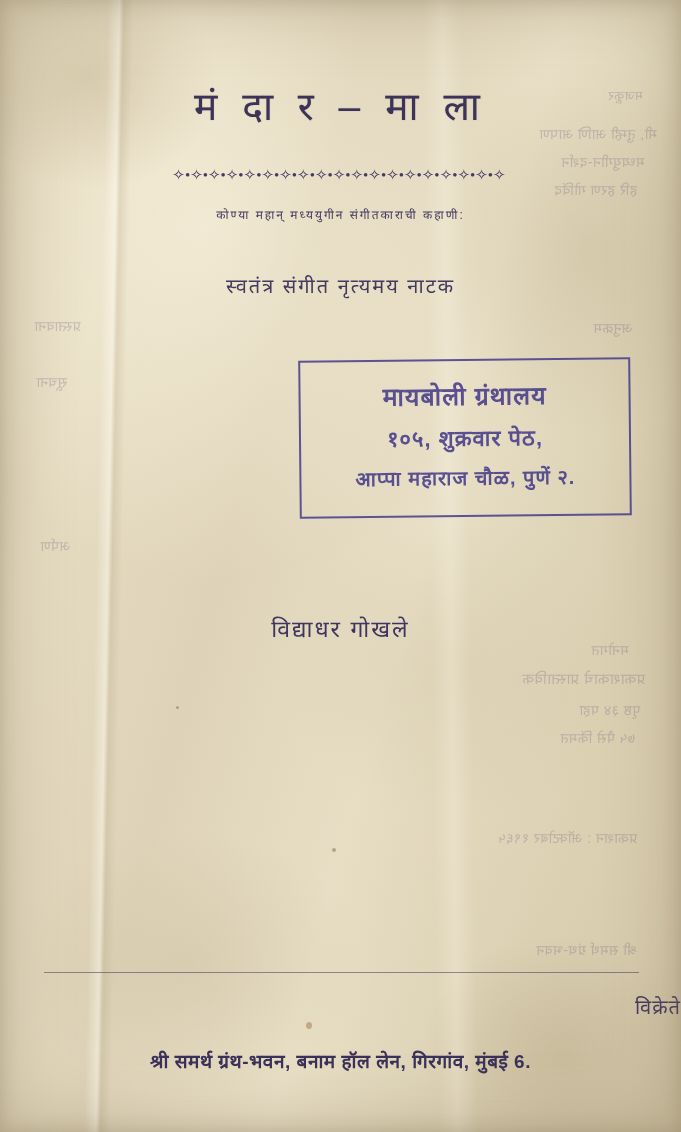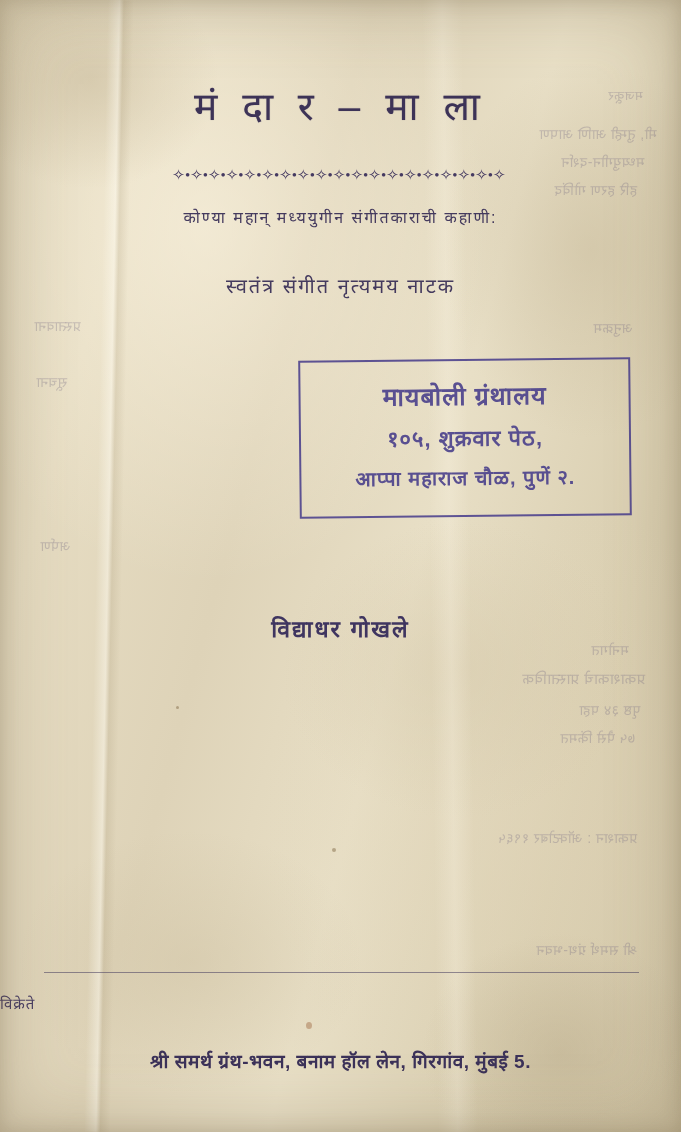--- a/index.html
+++ b/index.html
@@ -97,21 +97,21 @@
     overflow: hidden;
     text-align: center;
     white-space: nowrap;
   }
   .subtitle1 {
     position: absolute;
     top: 206px;
     left: 0; right: 0;
     text-align: center;
     font-family: "Liberation Sans", sans-serif;
-    font-size: 16px;
+    font-size: 12px;
     letter-spacing: 2px;
     color: #443a5e;
   }
   .subtitle2 {
     position: absolute;
     top: 264px;
     left: 0; right: 0;
     text-align: center;
     font-family: "Liberation Sans", sans-serif;
     font-size: 20px;
@@ -142,39 +142,39 @@
   .stamp .l2 { font-size: 22px; margin-top: 10px; }
   .stamp .l3 { font-size: 20px; margin-top: 12px; }
 
   .author {
     position: absolute;
     top: 612px;
     left: 0; right: 0;
     text-align: center;
     font-family: "Liberation Sans", sans-serif;
     font-size: 23px;
-    font-weight: 700;
+    font-weight: 400;
     letter-spacing: 2px;
     color: #3f3560;
   }
 
   .footer-rule {
     position: absolute;
     left: 44px;
     right: 42px;
     top: 972px;
     border-top: 1px solid rgba(70,60,95,0.55);
   }
   .seller-label {
     position: absolute;
     top: 993px;
     left: 0; right: 0;
-    text-align: left;
-    font-family: "Liberation Sans", sans-serif;
-    font-size: 15px;
+    text-align: right;
+    font-family: "Liberation Sans", sans-serif;
+    font-size: 20px;
     letter-spacing: 1px;
     color: #453b63;
   }
   .seller {
     position: absolute;
     top: 1048px;
     left: 0; right: 0;
     text-align: center;
     font-family: "Liberation Sans", sans-serif;
     font-size: 19px;
@@ -226,21 +226,21 @@
     <div class="stamp">
       <div class="line l1">मायबोली ग्रंथालय</div>
       <div class="line l2">१०५, शुक्रवार पेठ,</div>
       <div class="line l3">आप्पा महाराज चौळ, पुणें २.</div>
     </div>
 
     <div class="author">विद्याधर गोखले</div>
 
     <div class="footer-rule"></div>
     <div class="seller-label">विक्रेते</div>
-    <div class="seller">श्री समर्थ ग्रंथ-भवन, बनाम हॉल लेन, गिरगांव, मुंबई 5.</div>
+    <div class="seller">श्री समर्थ ग्रंथ-भवन, बनाम हॉल लेन, गिरगांव, मुंबई 6.</div>
   </div>
 
   <div class="speck" style="left:332px; top:848px; width:4px; height:4px;"></div>
   <div class="speck" style="left:306px; top:1022px; width:6px; height:7px; background:rgba(150,90,50,0.4);"></div>
   <div class="speck" style="left:176px; top:706px; width:3px; height:3px;"></div>
 
   <div class="edge-dark"></div>
 </div>
 
 </body></html>

